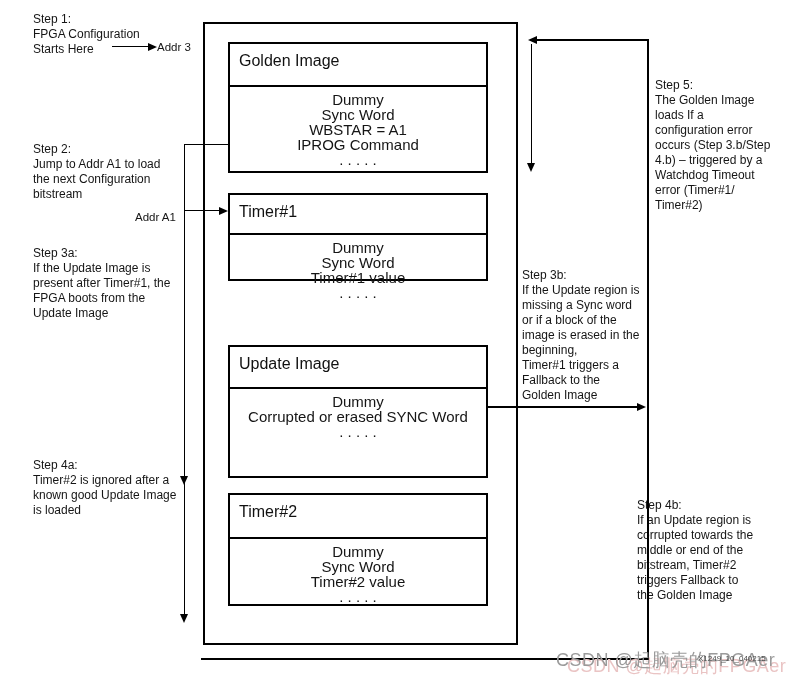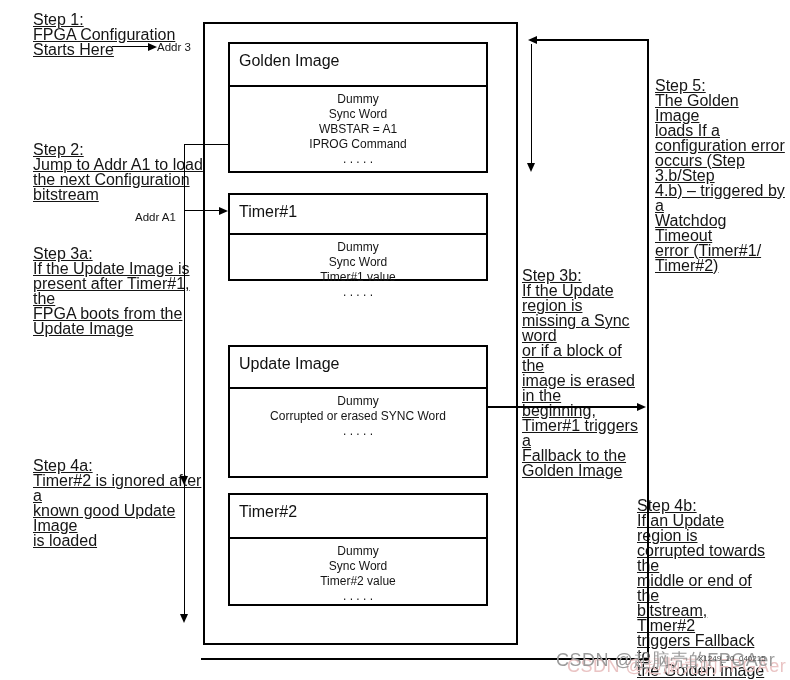--- a/index.html
+++ b/index.html
@@ -1,27 +1,27 @@
 <!DOCTYPE html>
 <html><head>
 <meta charset="utf-8">
 <style>
   html,body{margin:0;padding:0;background:#ffffff;}
   #canvas{
     position:relative;width:790px;height:680px;background:#ffffff;overflow:hidden;
     font-family:"Liberation Sans","DejaVu Sans",sans-serif;color:#111;
   }
-  .note{position:absolute;font-size:16px;line-height:15px;white-space:pre-line;color:#151515;text-decoration:underline;}
+  .note{position:absolute;font-size:12px;line-height:15px;white-space:pre-line;color:#151515;}
   .lbl{position:absolute;font-size:11.5px;color:#151515;white-space:nowrap;}
   .outer-box{position:absolute;left:203px;top:22px;width:315px;height:623px;
     border:2px solid #000;box-sizing:border-box;background:#fff;}
   .block{position:absolute;border:2px solid #000;box-sizing:border-box;background:#fff;}
   .block-header{border-bottom:2px solid #000;box-sizing:border-box;padding:8px 0 0 9px;
     font-size:16px;color:#111;}
-  .block-body{font-size:12px;line-height:15px;text-align:center;white-space:pre-line;
+  .block-body{font-size:15px;line-height:15px;text-align:center;white-space:pre-line;
     padding-top:5px;color:#151515;}
   .hline,.vline{position:absolute;background:#000;}
   .hline{height:1.5px;}
   .vline{width:1.5px;}
   .arr-right{position:absolute;width:0;height:0;border-top:4.5px solid transparent;
     border-bottom:4.5px solid transparent;border-left:9px solid #000;}
   .arr-left{position:absolute;width:0;height:0;border-top:4.5px solid transparent;
     border-bottom:4.5px solid transparent;border-right:9px solid #000;}
   .arr-down{position:absolute;width:0;height:0;border-left:4.5px solid transparent;
     border-right:4.5px solid transparent;border-top:9px solid #000;}

